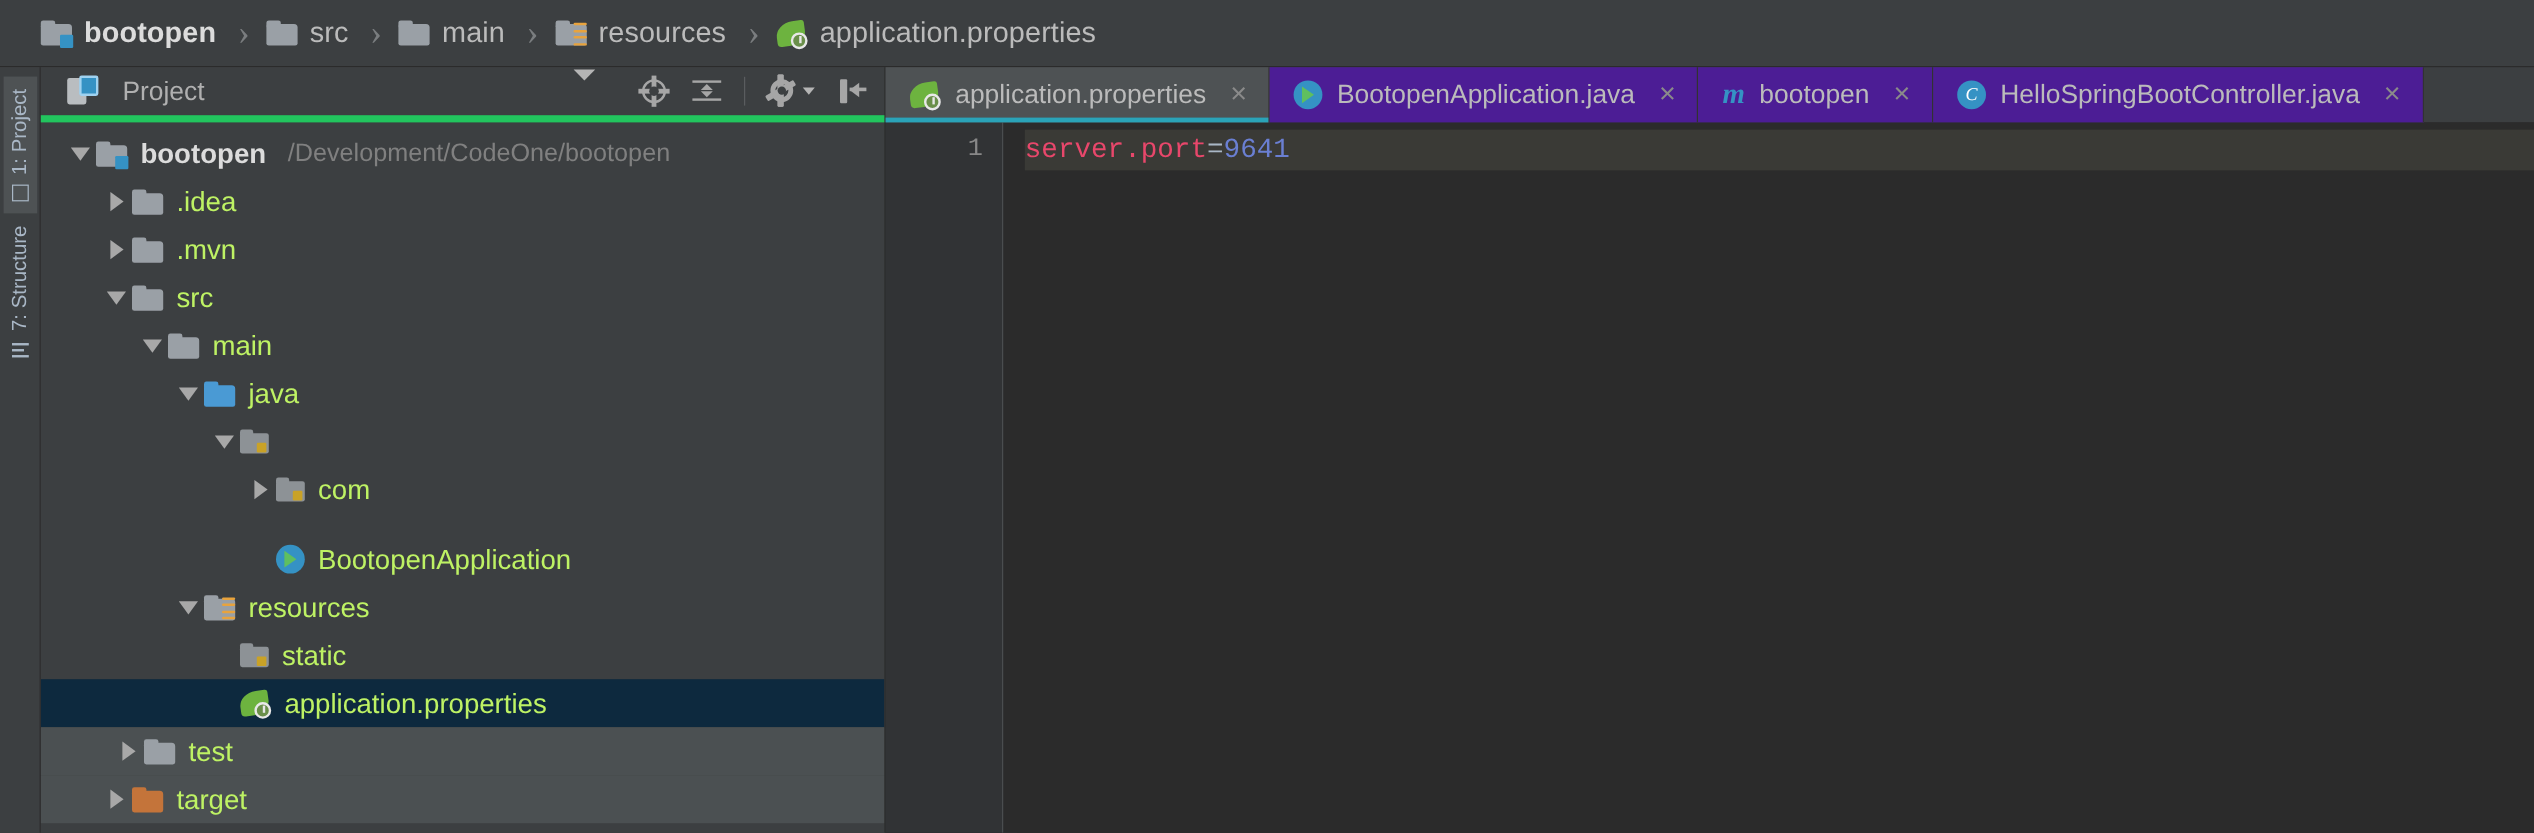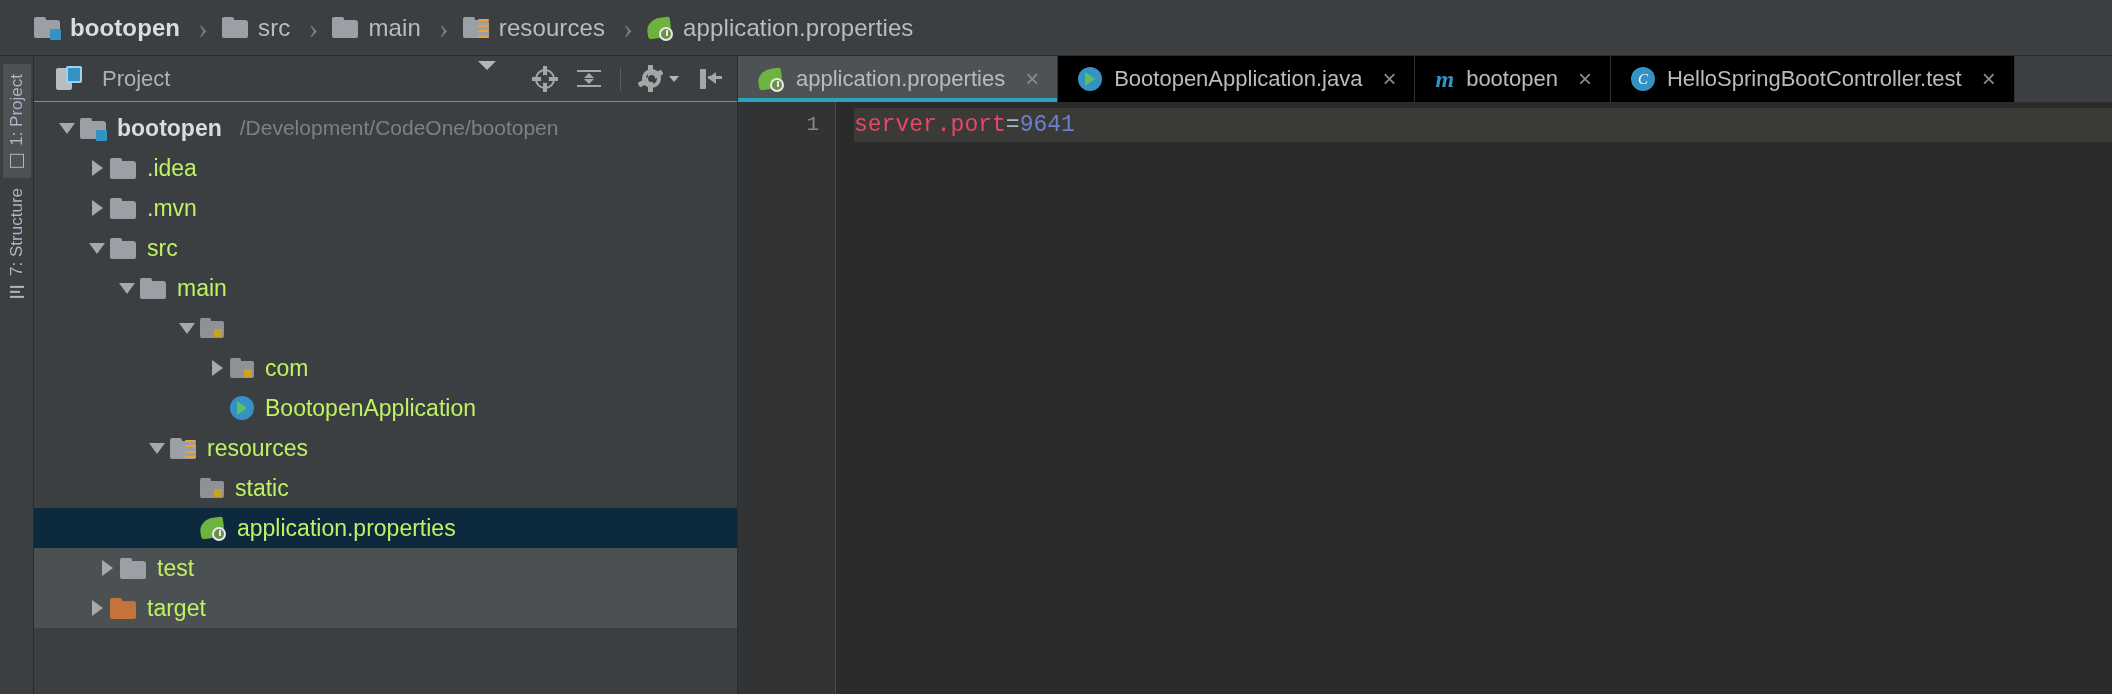--- a/index.html
+++ b/index.html
@@ -91,21 +91,21 @@
      linear-gradient(#a9b7c6,#a9b7c6) 0 7px/10px 2px no-repeat,
      linear-gradient(#a9b7c6,#a9b7c6) 0 12px/14px 2px no-repeat; }
 
   
   .project-panel {
     width: 704px; min-width: 704px; background: #3c3f41;
     display: flex; flex-direction: column; border-right: 1px solid #2b2b2b;
   }
   .panel-header {
     height: 46px; min-height: 46px; display: flex; align-items: center;
-    border-bottom: 1px solid #22c55e; padding: 0 14px 0 22px; gap: 10px;
+    border-bottom: 6px solid #22c55e; padding: 0 14px 0 22px; gap: 10px;
   }
   .panel-title { color: #b0b0b0; font-size: 22px; margin-left: 10px; }
   .panel-chevron { margin-left: auto; }
   .tri-down { width: 0; height: 0; border-left: 9px solid transparent; border-right: 9px solid transparent; border-top: 9px solid #b5b5b5; }
   .hdr-icons { display: flex; align-items: center; gap: 18px; margin-left: 26px; }
   .hdr-ico { width: 26px; height: 26px; position: relative; opacity: .88; }
   .hdr-sep { width: 1px; height: 24px; background: #5a5d5f; }
 
   .ic-locate .r1 { position: absolute; left: 3px; top: 3px; width: 20px; height: 20px; border: 2px solid #b5b5b5; border-radius: 50%; }
   .ic-locate .r2 { position: absolute; left: 11px; top: 0; width: 4px; height: 26px; background: #b5b5b5; }
@@ -140,21 +140,21 @@
   .tw .tri-d { width: 0; height: 0; border-left: 8px solid transparent; border-right: 8px solid transparent; border-top: 11px solid #a8a8a8; }
   .tree-label { color: #bef264; font-size: 23px; margin-left: 11px; white-space: nowrap; }
   .tree-label.bold { font-weight: bold; color: #dcdcdc; }
   .tree-path { color: #808080; font-size: 21px; margin-left: 18px; white-space: nowrap; }
 
   
   .editor-area { flex: 1; display: flex; flex-direction: column; min-width: 0; background: #2b2b2b; }
   .tabs { height: 46px; min-height: 46px; display: flex; align-items: stretch; background: #3c3f41; }
   .tab {
     display: flex; align-items: center; gap: 12px;
-    padding: 0 18px 0 20px; background: #000000; position: relative;
+    padding: 0 18px 0 20px; background: #4c1d95; position: relative;
     border-right: 1px solid #323232;
   }
   .tab.active { background: #4e5254; }
   .tab.active:after { content: ""; position: absolute; left: 0; right: 0; bottom: 0; height: 4px; background: #2aa3b8; }
   .tab-label { color: #bbbbbb; font-size: 22px; white-space: nowrap; }
   .tab-close { color: #8a8a8a; font-size: 24px; margin-left: 8px; line-height: 1; }
 
   .code-area { flex: 1; display: flex; background: #2b2b2b; min-height: 0; }
   .gutter {
     width: 98px; min-width: 98px; background: #313335;
@@ -321,20 +321,30 @@
           <div class="tree-row" style="padding-left: 80px;">
             <span class="tw">
               <span class="tri-d"></span>
             </span>
             <span class="ic ic-folder">
               <i class="ft"></i>
               <i class="fb"></i>
             </span>
             <span class="tree-label">main</span>
           </div>
+          <div class="tree-row" style="padding-left: 110px;">
+            <span class="tw">
+              <span class="tri-d"></span>
+            </span>
+            <span class="ic ic-folder blue">
+              <i class="ft"></i>
+              <i class="fb"></i>
+            </span>
+            <span class="tree-label">java</span>
+          </div>
           <div class="tree-row" style="padding-left: 140px;">
             <span class="tw">
               <span class="tri-d"></span>
             </span>
             <span class="ic ic-pkg">
               <i class="ft"></i>
               <i class="fb"></i>
               <i class="dot"></i>
             </span>
           </div>
@@ -342,21 +352,21 @@
             <span class="tw">
               <span class="tri-r"></span>
             </span>
             <span class="ic ic-pkg">
               <i class="ft"></i>
               <i class="fb"></i>
               <i class="dot"></i>
             </span>
             <span class="tree-label">com</span>
           </div>
-          <div class="tree-row" style="padding-left: 170px;">
+          <div class="tree-row" style="padding-left: 170px; margin-top: 18px;">
             <span class="tw"></span>
             <span class="ic ic-java">
               <i class="c"></i>
               <i class="a"></i>
             </span>
             <span class="tree-label">BootopenApplication</span>
           </div>
           <div class="tree-row" style="padding-left: 110px;">
             <span class="tw">
               <span class="tri-d"></span>
@@ -434,21 +444,21 @@
           <div class="tab">
             <span class="ic ic-m">m</span>
             <span class="tab-label">bootopen</span>
             <span class="tab-close">×</span>
           </div>
           <div class="tab">
             <span class="ic ic-cclass">
               <i class="c"></i>
               <i class="t">C</i>
             </span>
-            <span class="tab-label">HelloSpringBootController.test</span>
+            <span class="tab-label">HelloSpringBootController.java</span>
             <span class="tab-close">×</span>
           </div>
         </div>
       <div class="code-area">
         <div class="gutter" id="gutter">
             <div class="gutter-num">1</div>
           </div>
         <div class="code-lines" id="codelines">
             <div class="code-line current"><span class="tok-key">server.port</span><span class="tok-sep">=</span><span class="tok-val">9641</span></div>
           </div>

